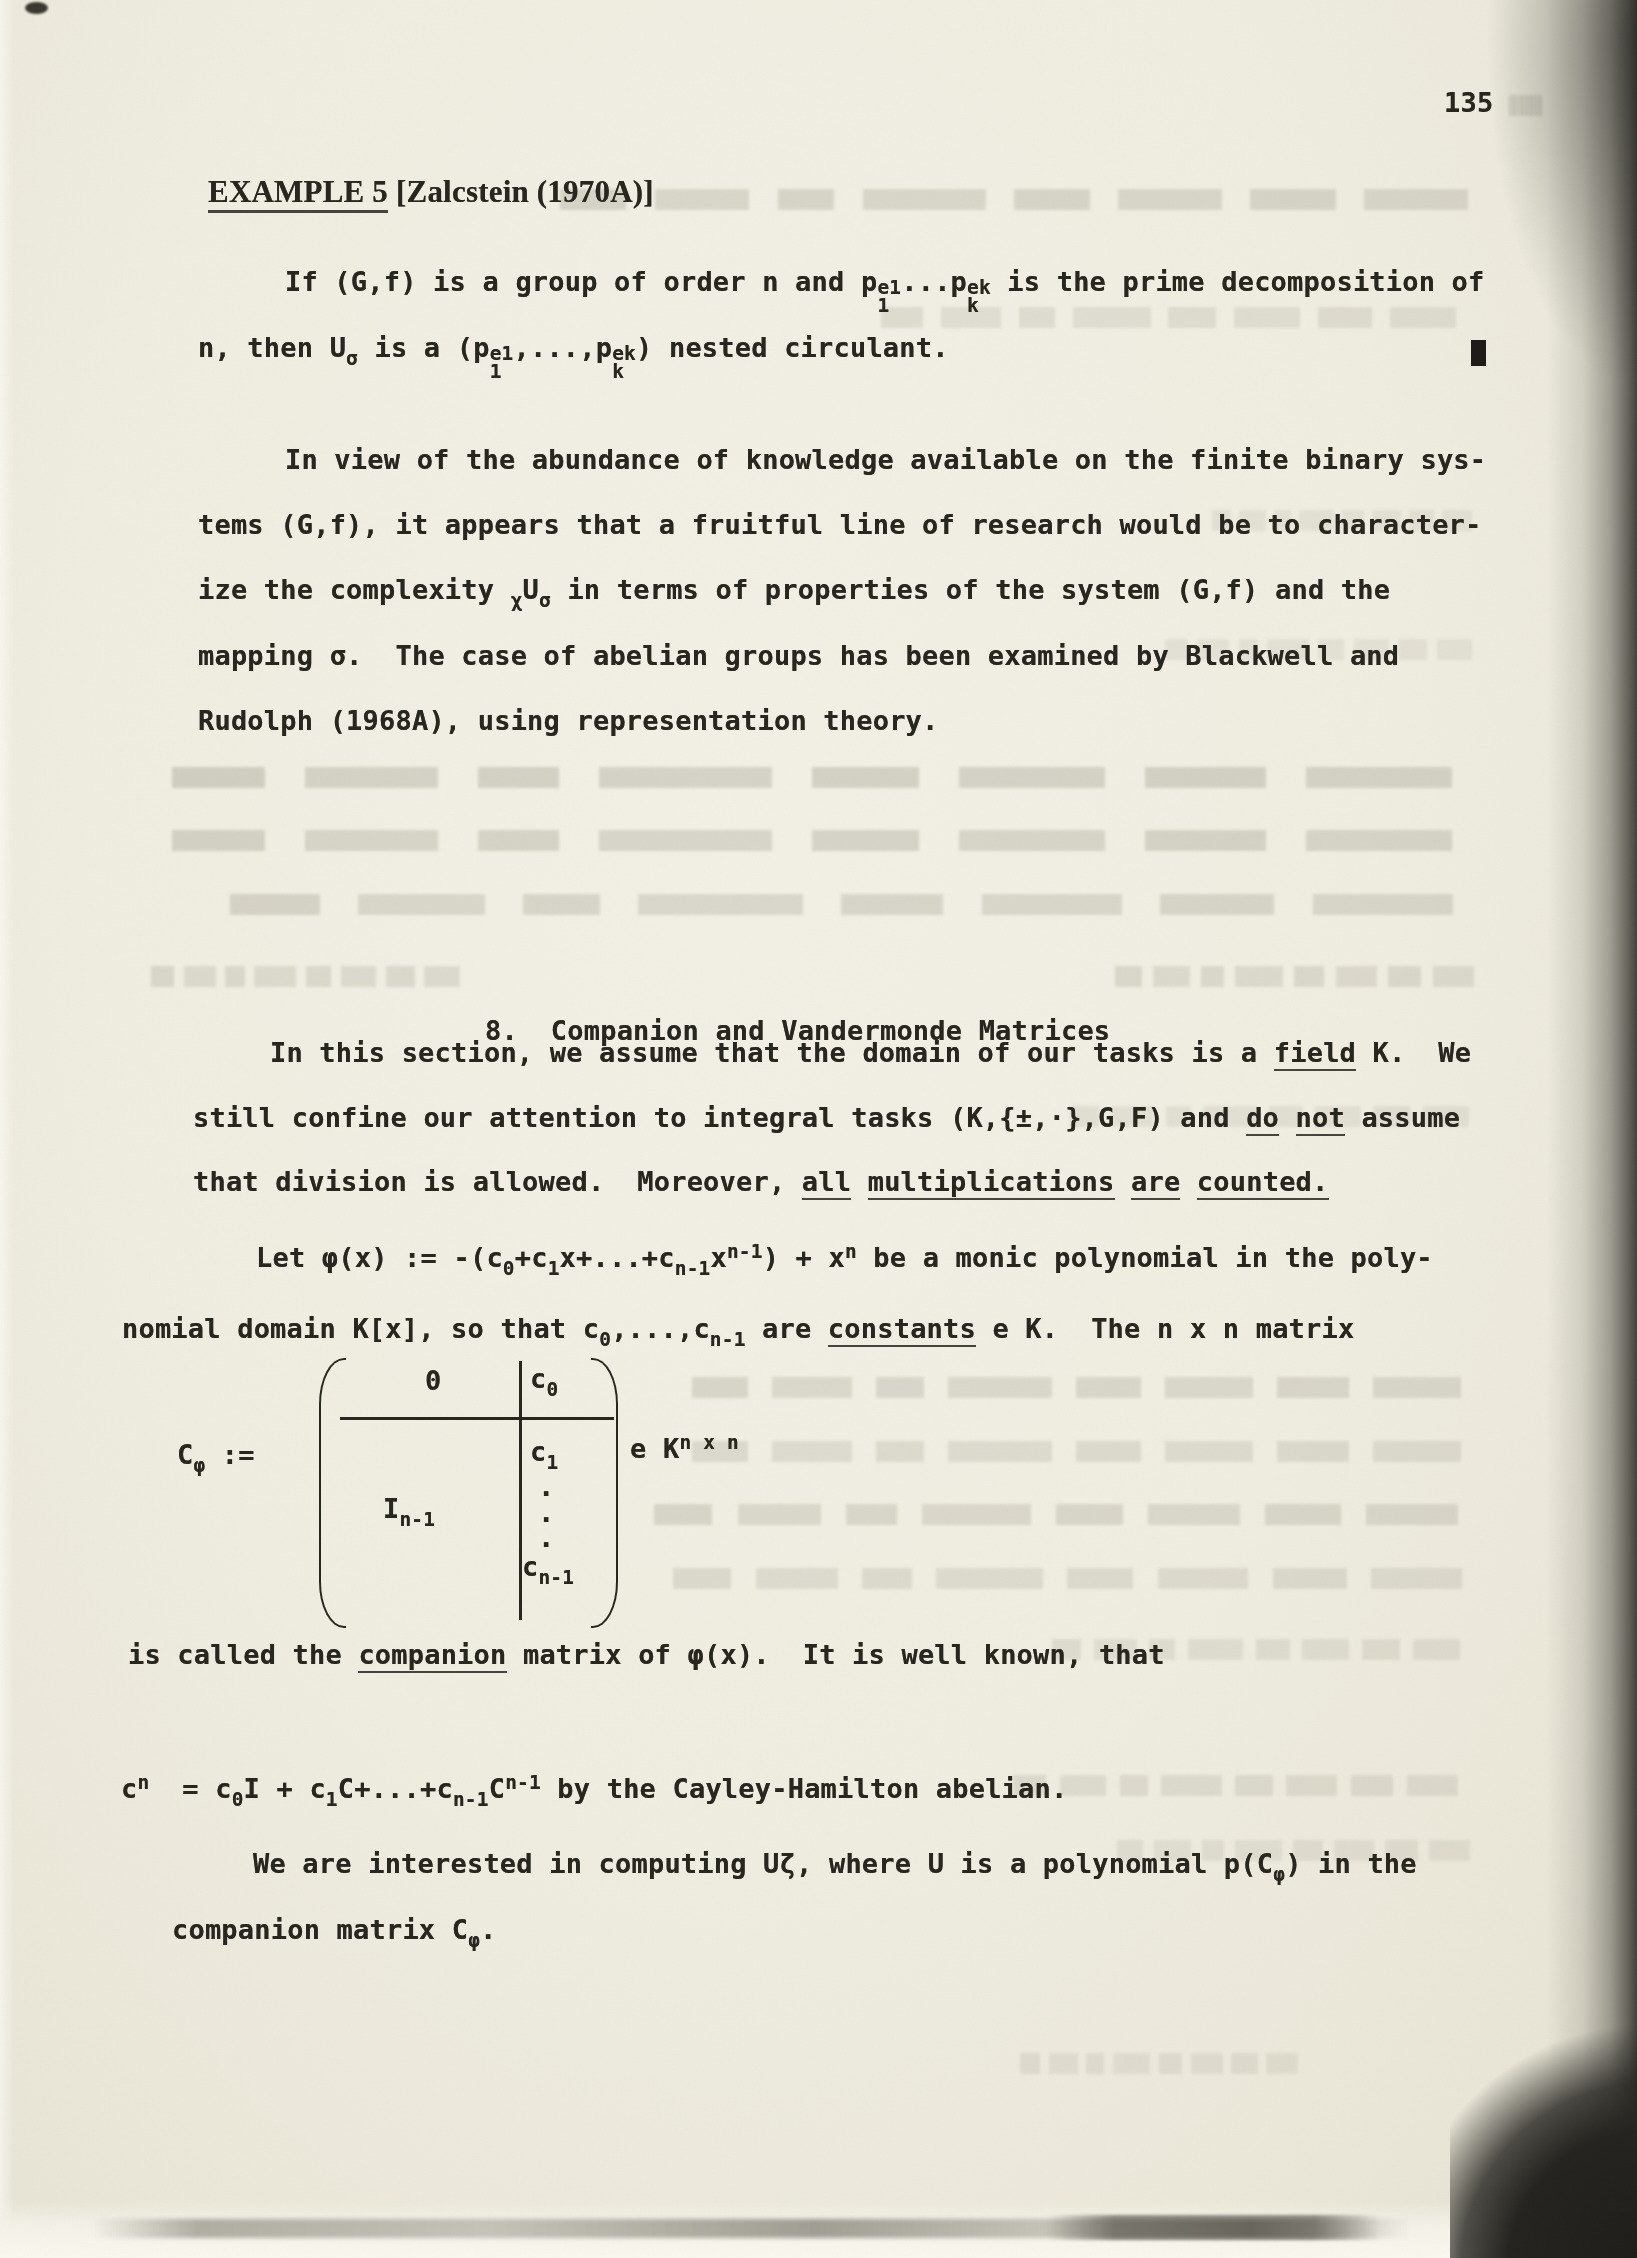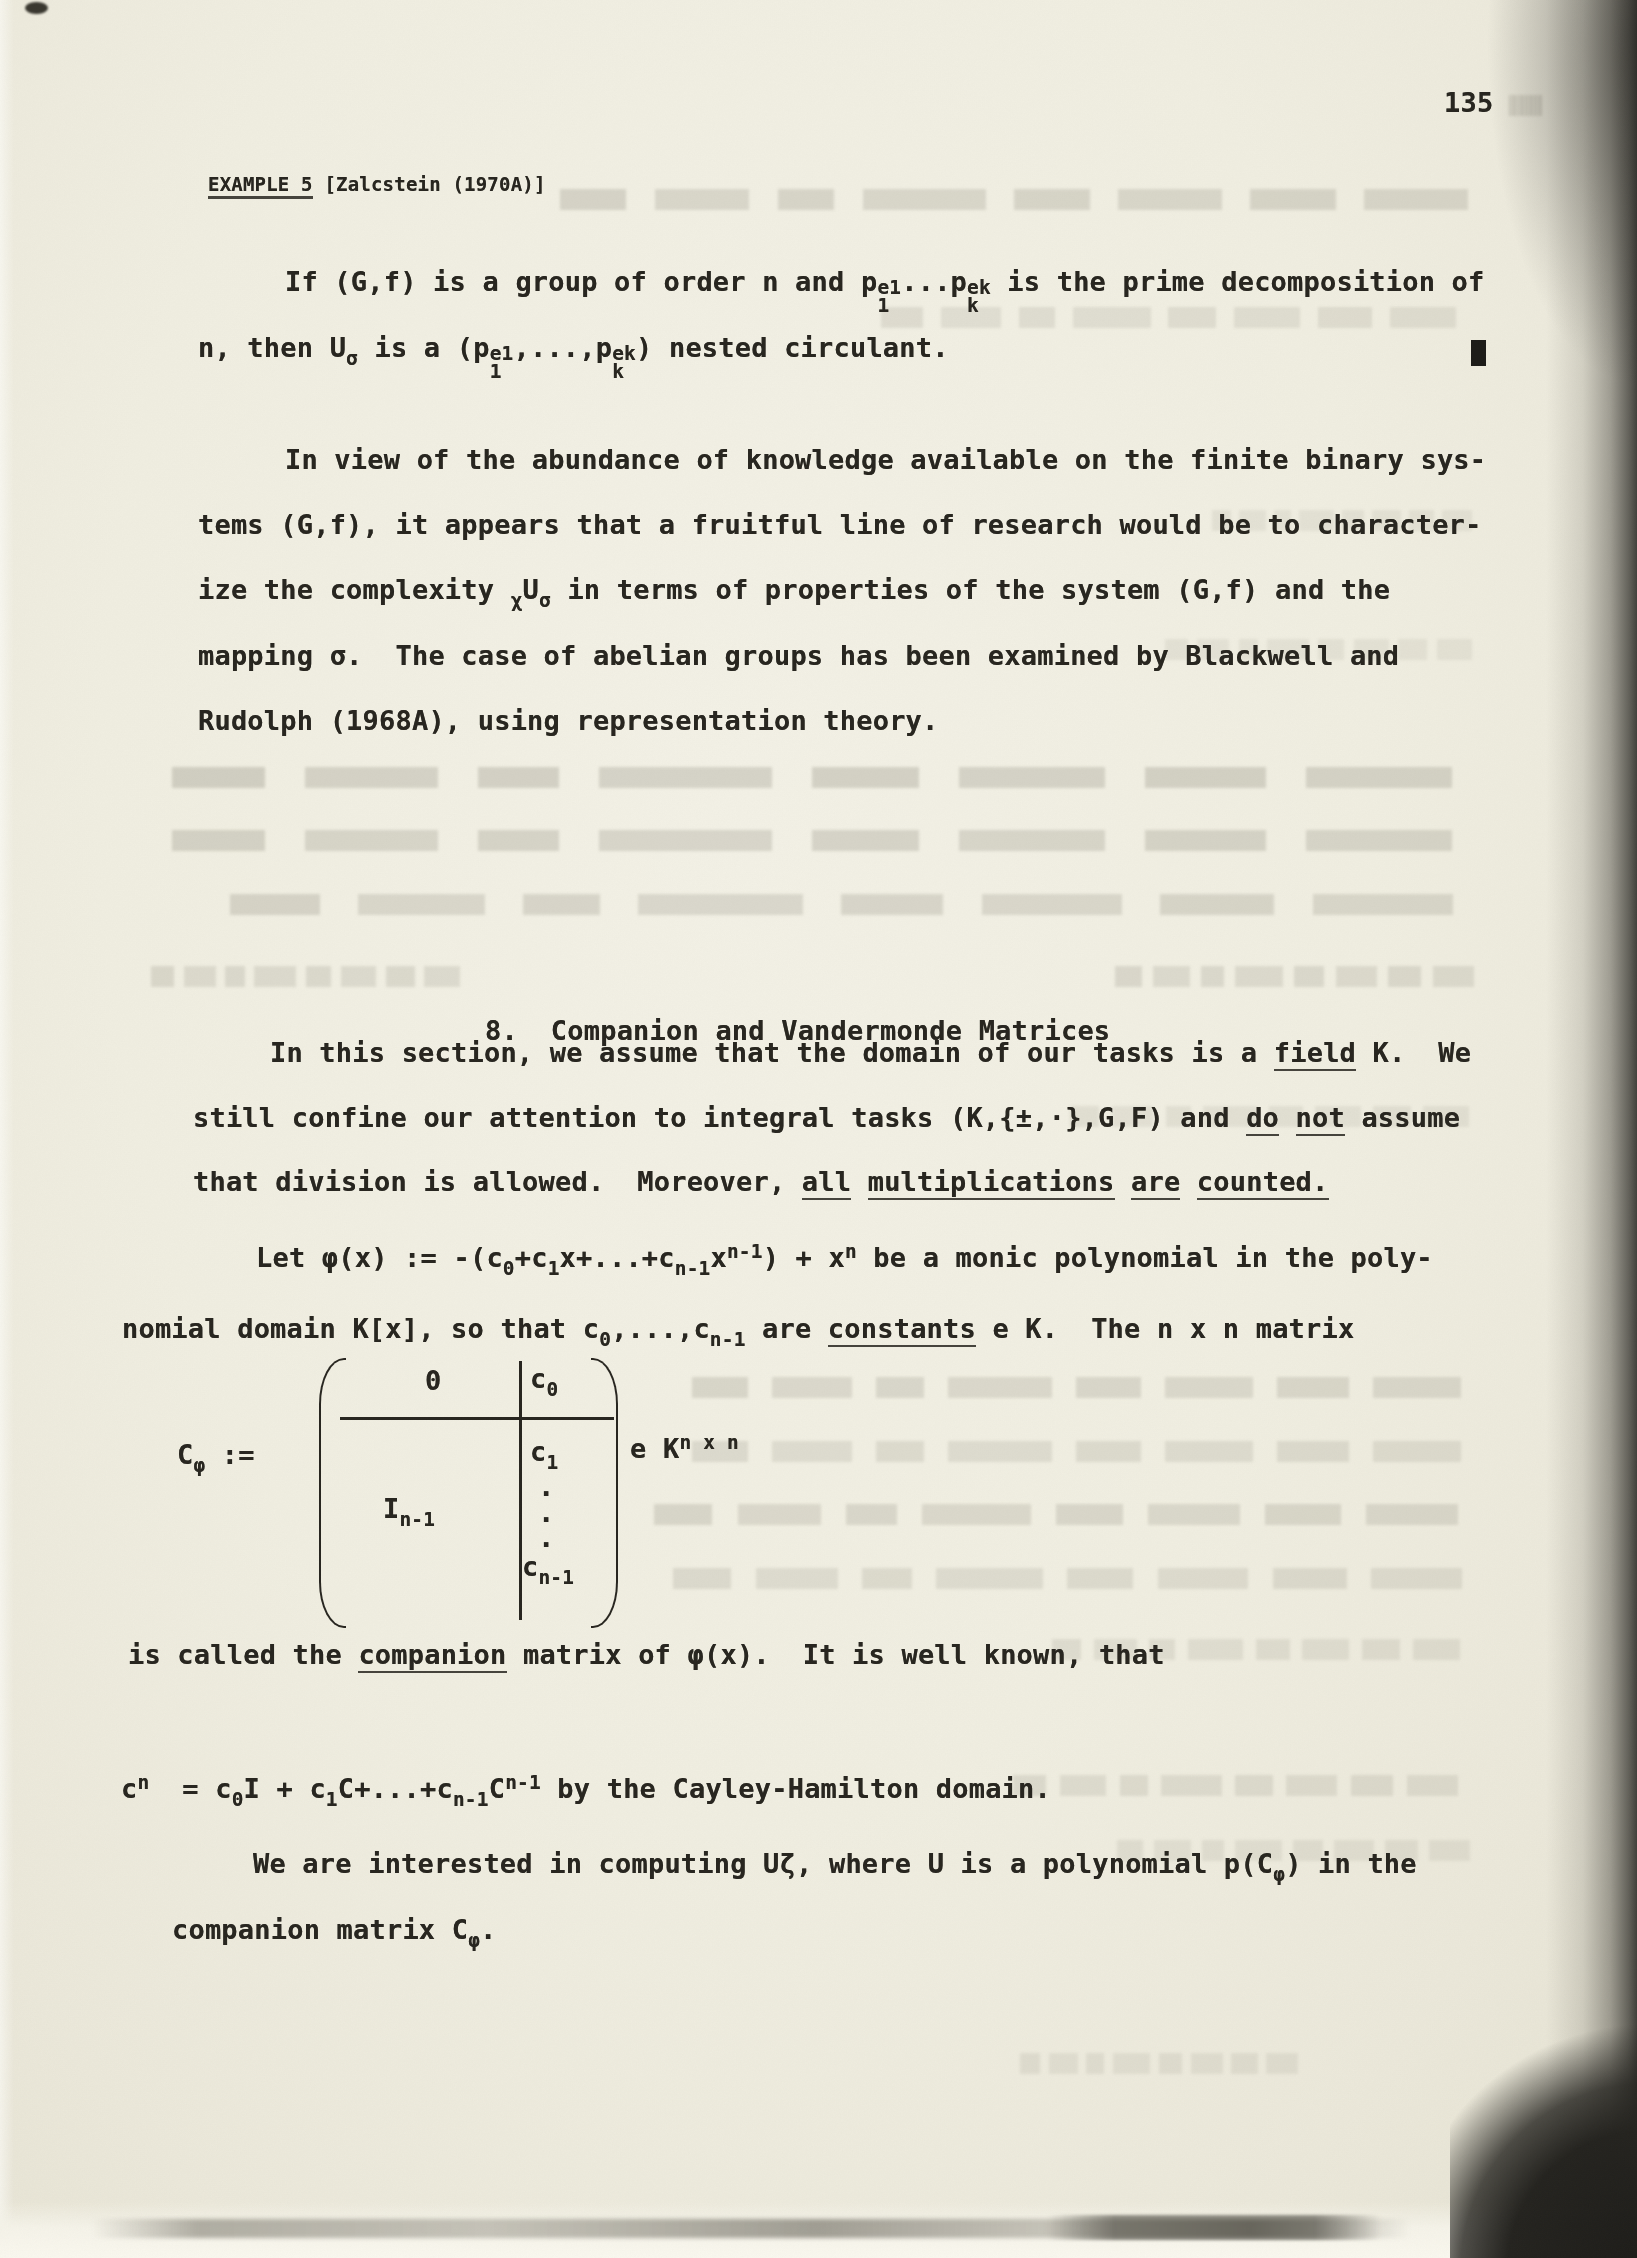--- a/index.html
+++ b/index.html
@@ -7,21 +7,21 @@
     position:relative;width:1638px;height:2258px;overflow:hidden;
     background:radial-gradient(ellipse at 45% 35%, #f3f1e6 0%, #f0eee1 50%, #ebe8da 80%, #e5e2d2 100%);
     font-family:"DejaVu Sans Mono","Liberation Mono",monospace;
     color:#27251f;font-weight:bold;
   }
   #doc{position:absolute;inset:0;z-index:2;}
   .tline{
     position:absolute;font-size:27px;line-height:1.15;white-space:pre;
     letter-spacing:0.2px;text-shadow:0 0 0.5px rgba(39,37,31,.65);
   }
-  .heading{font-size:19px;}
+  .heading{font-size:31px;font-family:Liberation Serif, serif;}
   .sub{font-size:.72em;position:relative;top:.42em;}
   .sup{font-size:.72em;position:relative;top:-.45em;}
   .u{border-bottom:2.9px solid rgba(39,37,31,.85);padding-bottom:1px;}
   .heading .u{border-bottom-width:3.9px;}
   .stack{display:inline-flex;flex-direction:column;align-items:flex-start;
     line-height:.95;font-size:.72em;vertical-align:middle;transform:translateY(1.9px);margin-top:24px;}
   .st-sup,.st-sub{display:block;}
   
   .paren{position:absolute;width:25px;height:266px;top:1358px;z-index:2;}
   .paren-l{left:319px;border-left:2.9px solid #27251f;border-top:2.9px solid #27251f;border-bottom:2.9px solid #27251f;border-top-left-radius:25px 46px;border-bottom-left-radius:25px 46px;}
@@ -105,21 +105,21 @@
       <div class="tline" style="left: 425px; top: 1365px;"><span>0</span></div>
       <div class="tline" style="left: 530px; top: 1363px;"><span>c</span><span class="sub">0</span></div>
       <div class="tline" style="left: 530px; top: 1436px;"><span>c</span><span class="sub">1</span></div>
       <div class="tline" style="left: 538px; top: 1471px;"><span>.</span></div>
       <div class="tline" style="left: 538px; top: 1497px;"><span>.</span></div>
       <div class="tline" style="left: 538px; top: 1522px;"><span>.</span></div>
       <div class="tline" style="left: 522px; top: 1551px;"><span>c</span><span class="sub">n-1</span></div>
       <div class="tline" style="left: 359px; top: 1493px; margin-left: 24px;"><span>I</span><span class="sub">n-1</span></div>
       <div class="tline" style="left: 630px; top: 1433px;"><span>e K</span><span class="sup">n x n</span></div>
       <div class="tline" style="left: 128px; top: 1639px;"><span>is called the </span><span class="u">companion</span><span> matrix of φ(x).  It is well known, that</span></div>
-      <div class="tline" style="left: 121px; top: 1773px;"><span>c</span><span class="sup">n</span><span>  = c</span><span class="sub">0</span><span>I + c</span><span class="sub">1</span><span>C+...+c</span><span class="sub">n-1</span><span>C</span><span class="sup">n-1</span><span> by the Cayley-Hamilton domain.</span></div>
+      <div class="tline" style="left: 121px; top: 1773px;"><span>c</span><span class="sup">n</span><span>  = c</span><span class="sub">0</span><span>I + c</span><span class="sub">1</span><span>C+...+c</span><span class="sub">n-1</span><span>C</span><span class="sup">n-1</span><span> by the Cayley-Hamilton abelian.</span></div>
       <div class="tline" style="left: 253px; top: 1848px;"><span>We are interested in computing Uζ, where U is a polynomial p(C</span><span class="sub">φ</span><span>) in the</span></div>
       <div class="tline" style="left: 172px; top: 1914px;"><span>companion matrix C</span><span class="sub">φ</span><span>.</span></div>
     </div>
 
   <div class="paren paren-l"></div>
   <div class="paren paren-r"></div>
   <div class="m-hline"></div>
   <div class="m-vline"></div>
 
   <div class="qed"></div>

